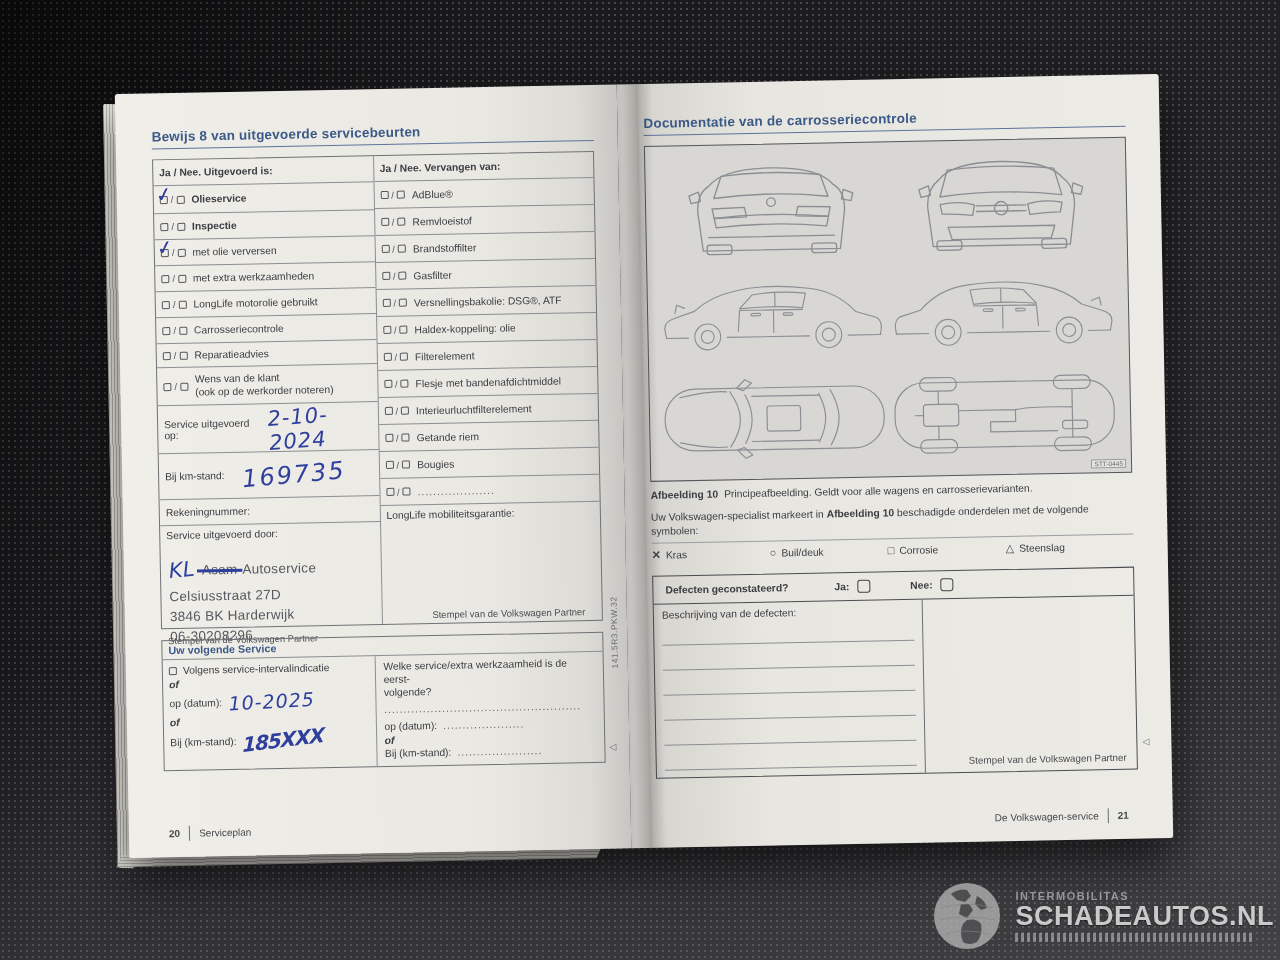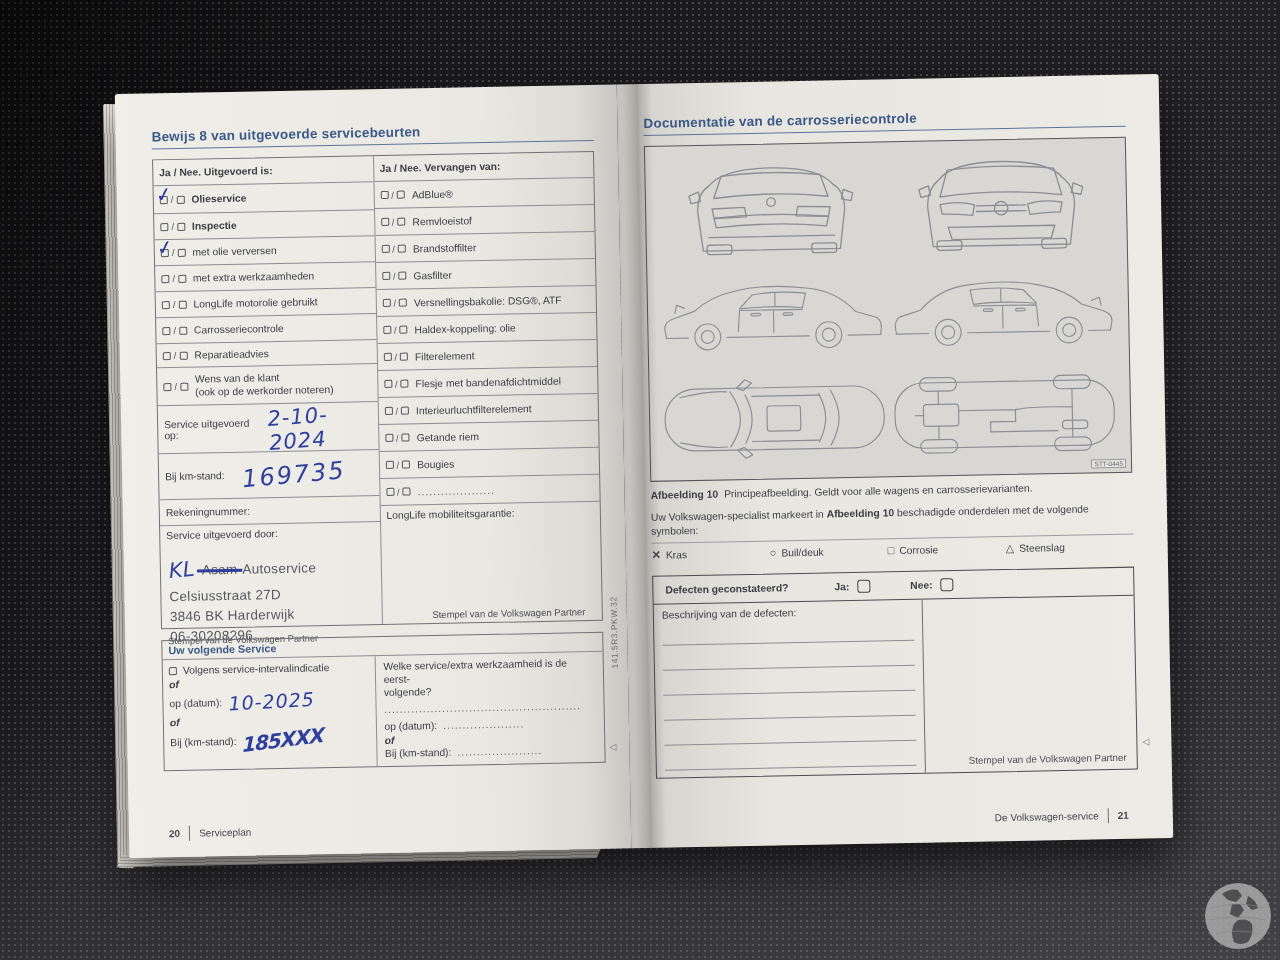--- a/index.html
+++ b/index.html
@@ -575,15 +575,20 @@
       <div class="spine"></div>
     </div>
   </div>
 
   <div class="watermark">
     <svg width="72" height="72" viewBox="0 0 72 72">
       <circle cx="36" cy="36" r="33" fill="#b3b3b3" opacity="0.85"></circle>
       <path d="M20,14 Q28,8 36,10 L40,16 L34,22 L26,20 Z M30,24 L38,24 L42,30 L36,38 L28,34 Z M36,40 Q46,38 50,44 Q52,54 46,62 Q38,66 32,62 Q28,52 32,44 Z M46,16 Q54,20 56,28 L50,30 L44,24 Z" fill="#3d3d40" opacity="0.8"></path>
       <path d="M10,28 Q36,20 62,28 M8,40 Q36,34 64,40 M14,54 Q36,48 58,54" stroke="#8a8a8a" stroke-width="1" fill="none" opacity="0.6"></path>
     </svg>
+    <div class="wm-text">
+      <span class="wm-small">INTERMOBILITAS</span>
+      <span class="wm-big">SCHADEAUTOS.NL</span>
+      <span class="wm-bar"></span>
+    </div>
   </div>
 
 </div>
 
 </body></html>

